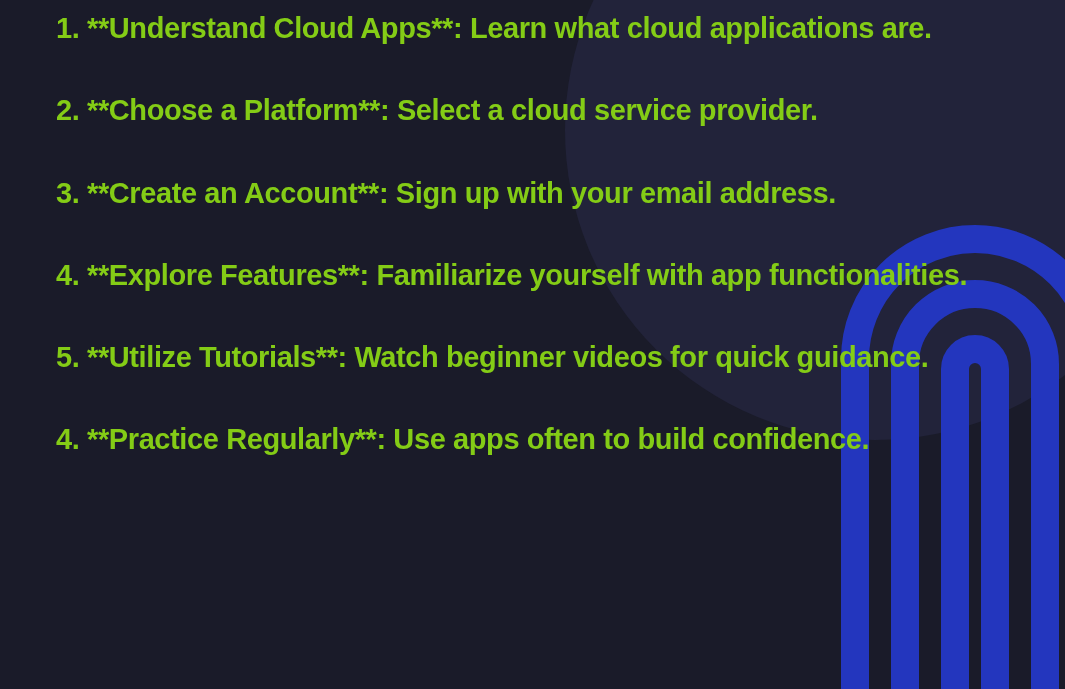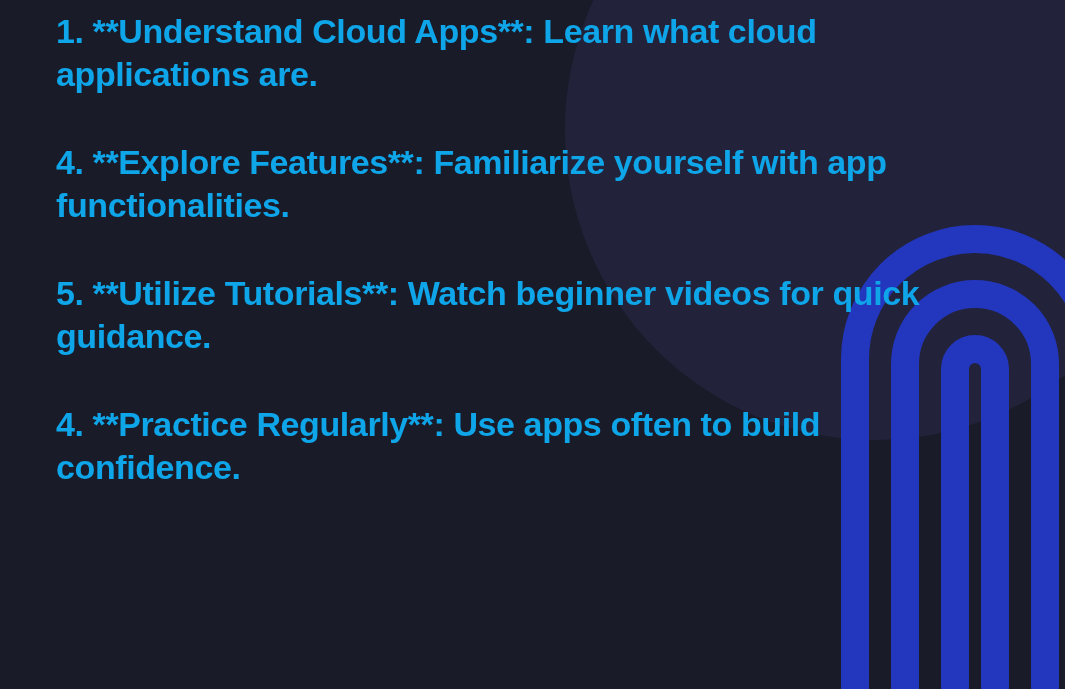--- a/index.html
+++ b/index.html
@@ -43,40 +43,42 @@
     color: #f0eee9;
   }
   .list {
     display: flex;
     flex-direction: column;
     gap: 46px;
   }
   .item {
     font-family: "Arial Black", "Impact", "Franklin Gothic Heavy", sans-serif;
     font-weight: 900;
-    font-size: 34px;
+    font-size: 29px;
     line-height: 1.25;
     letter-spacing: -0.4px;
     font-stretch: condensed;
-    color: #0ea5e9;
+    color: #84cc16;
   }
 </style>
 </head>
 <body>
 
 <div class="bg-circle"></div>
 
 <svg class="bg-arch" width="300" height="700" viewBox="0 0 300 700">
   <g fill="none" stroke="#2336be" stroke-width="28">
     <path d="M 30 700 L 30 150 A 120 120 0 0 1 270 150 L 270 700"></path>
     <path d="M 80 700 L 80 155 A 70 70 0 0 1 220 155 L 220 700"></path>
     <path d="M 130 700 L 130 160 A 20 20 0 0 1 170 160 L 170 700"></path>
   </g>
 </svg>
 
 <div class="content">
   <div class="list">
     <div class="item">1. **Understand Cloud Apps**: Learn what cloud applications are.</div>
+    <div class="item">2. **Choose a Platform**: Select a cloud service provider.</div>
+    <div class="item">3. **Create an Account**: Sign up with your email address.</div>
     <div class="item">4. **Explore Features**: Familiarize yourself with app functionalities.</div>
     <div class="item">5. **Utilize Tutorials**: Watch beginner videos for quick guidance.</div>
     <div class="item">4. **Practice Regularly**: Use apps often to build confidence.</div>
   </div>
 </div>
 
 </body></html>

